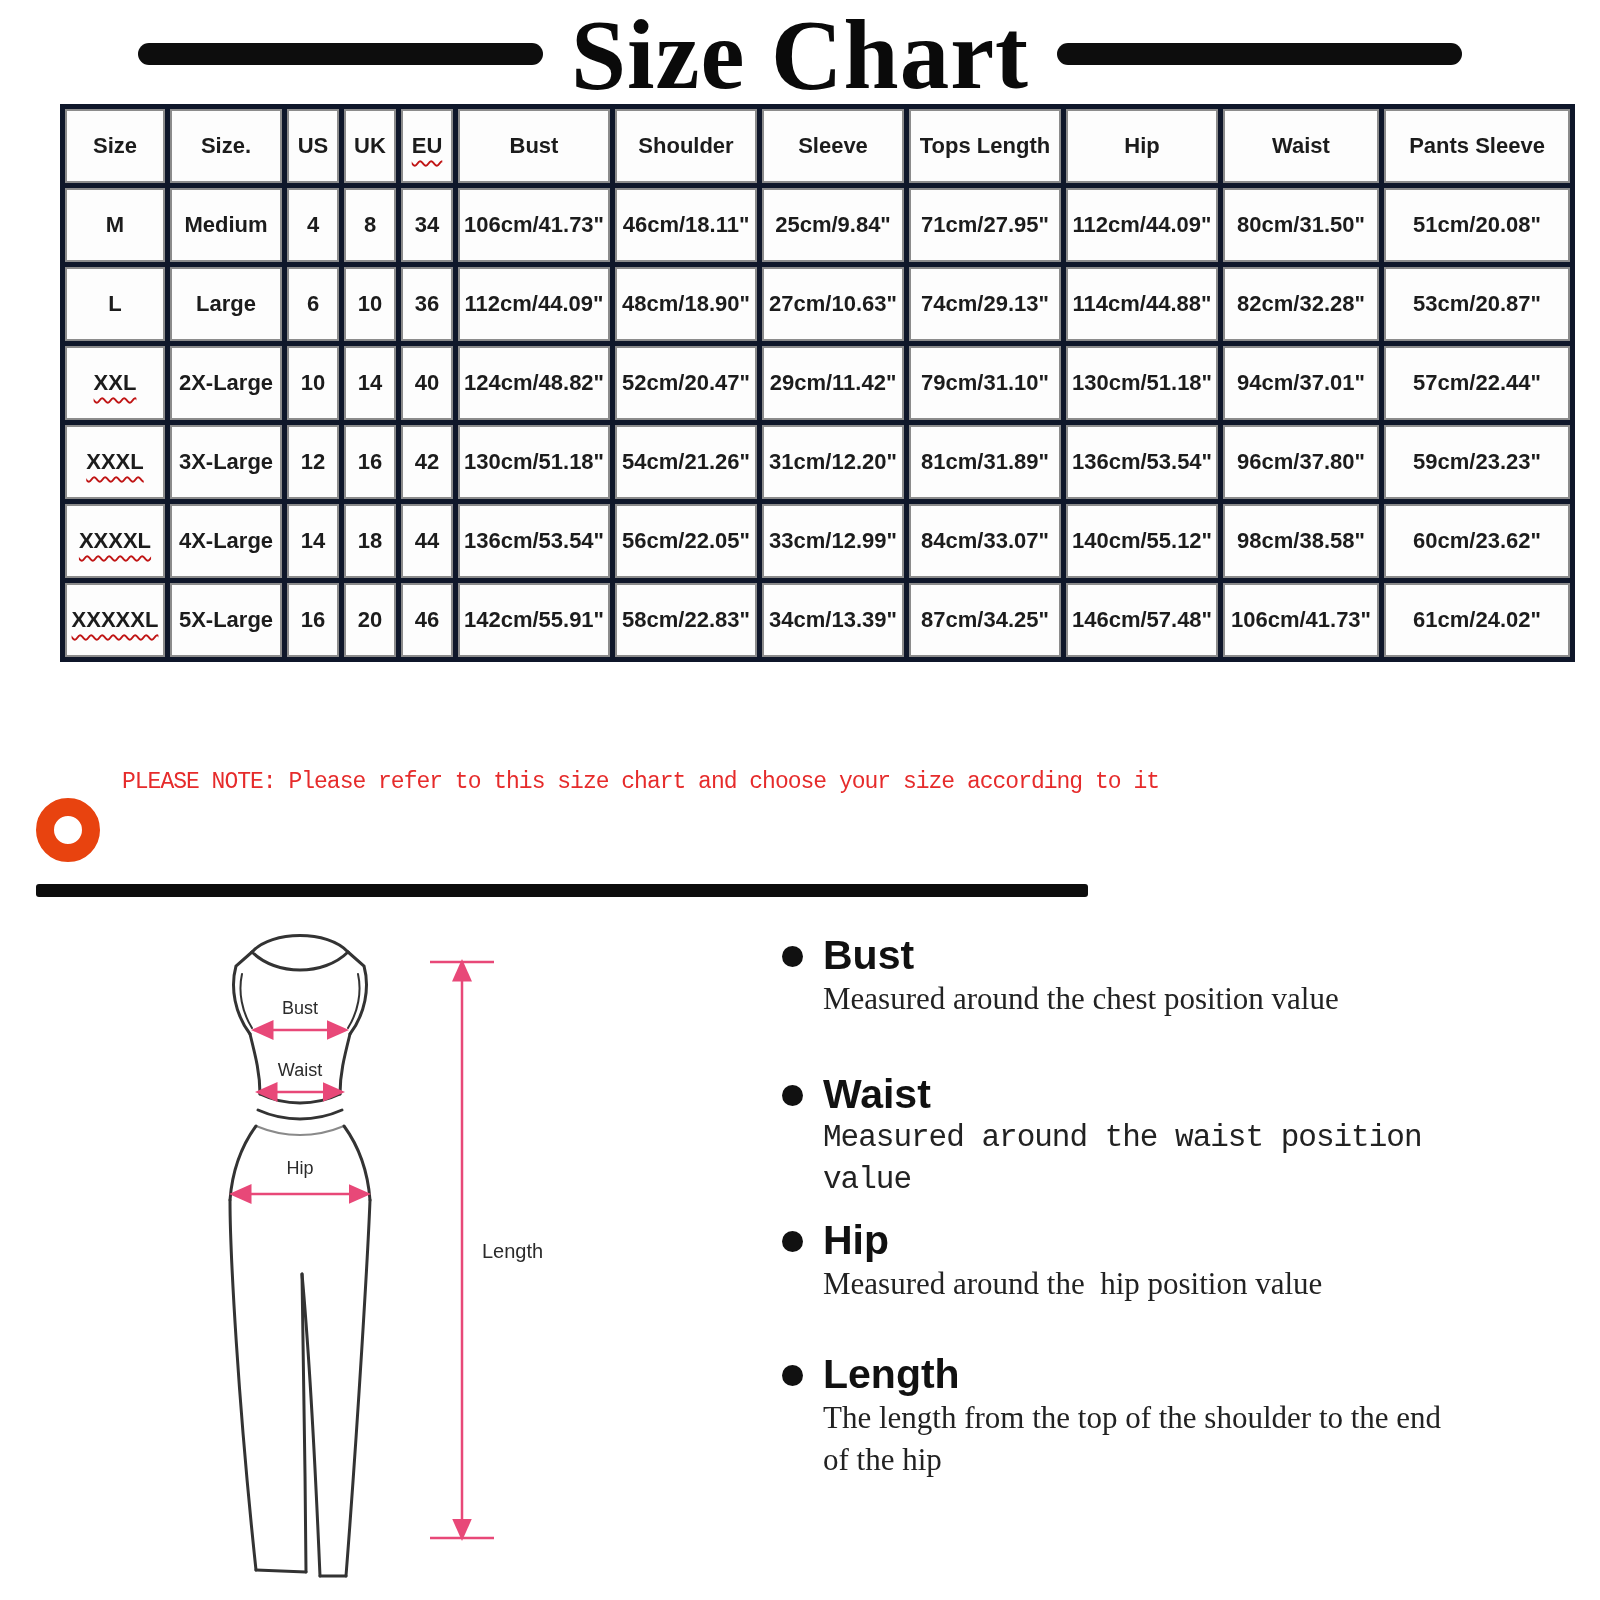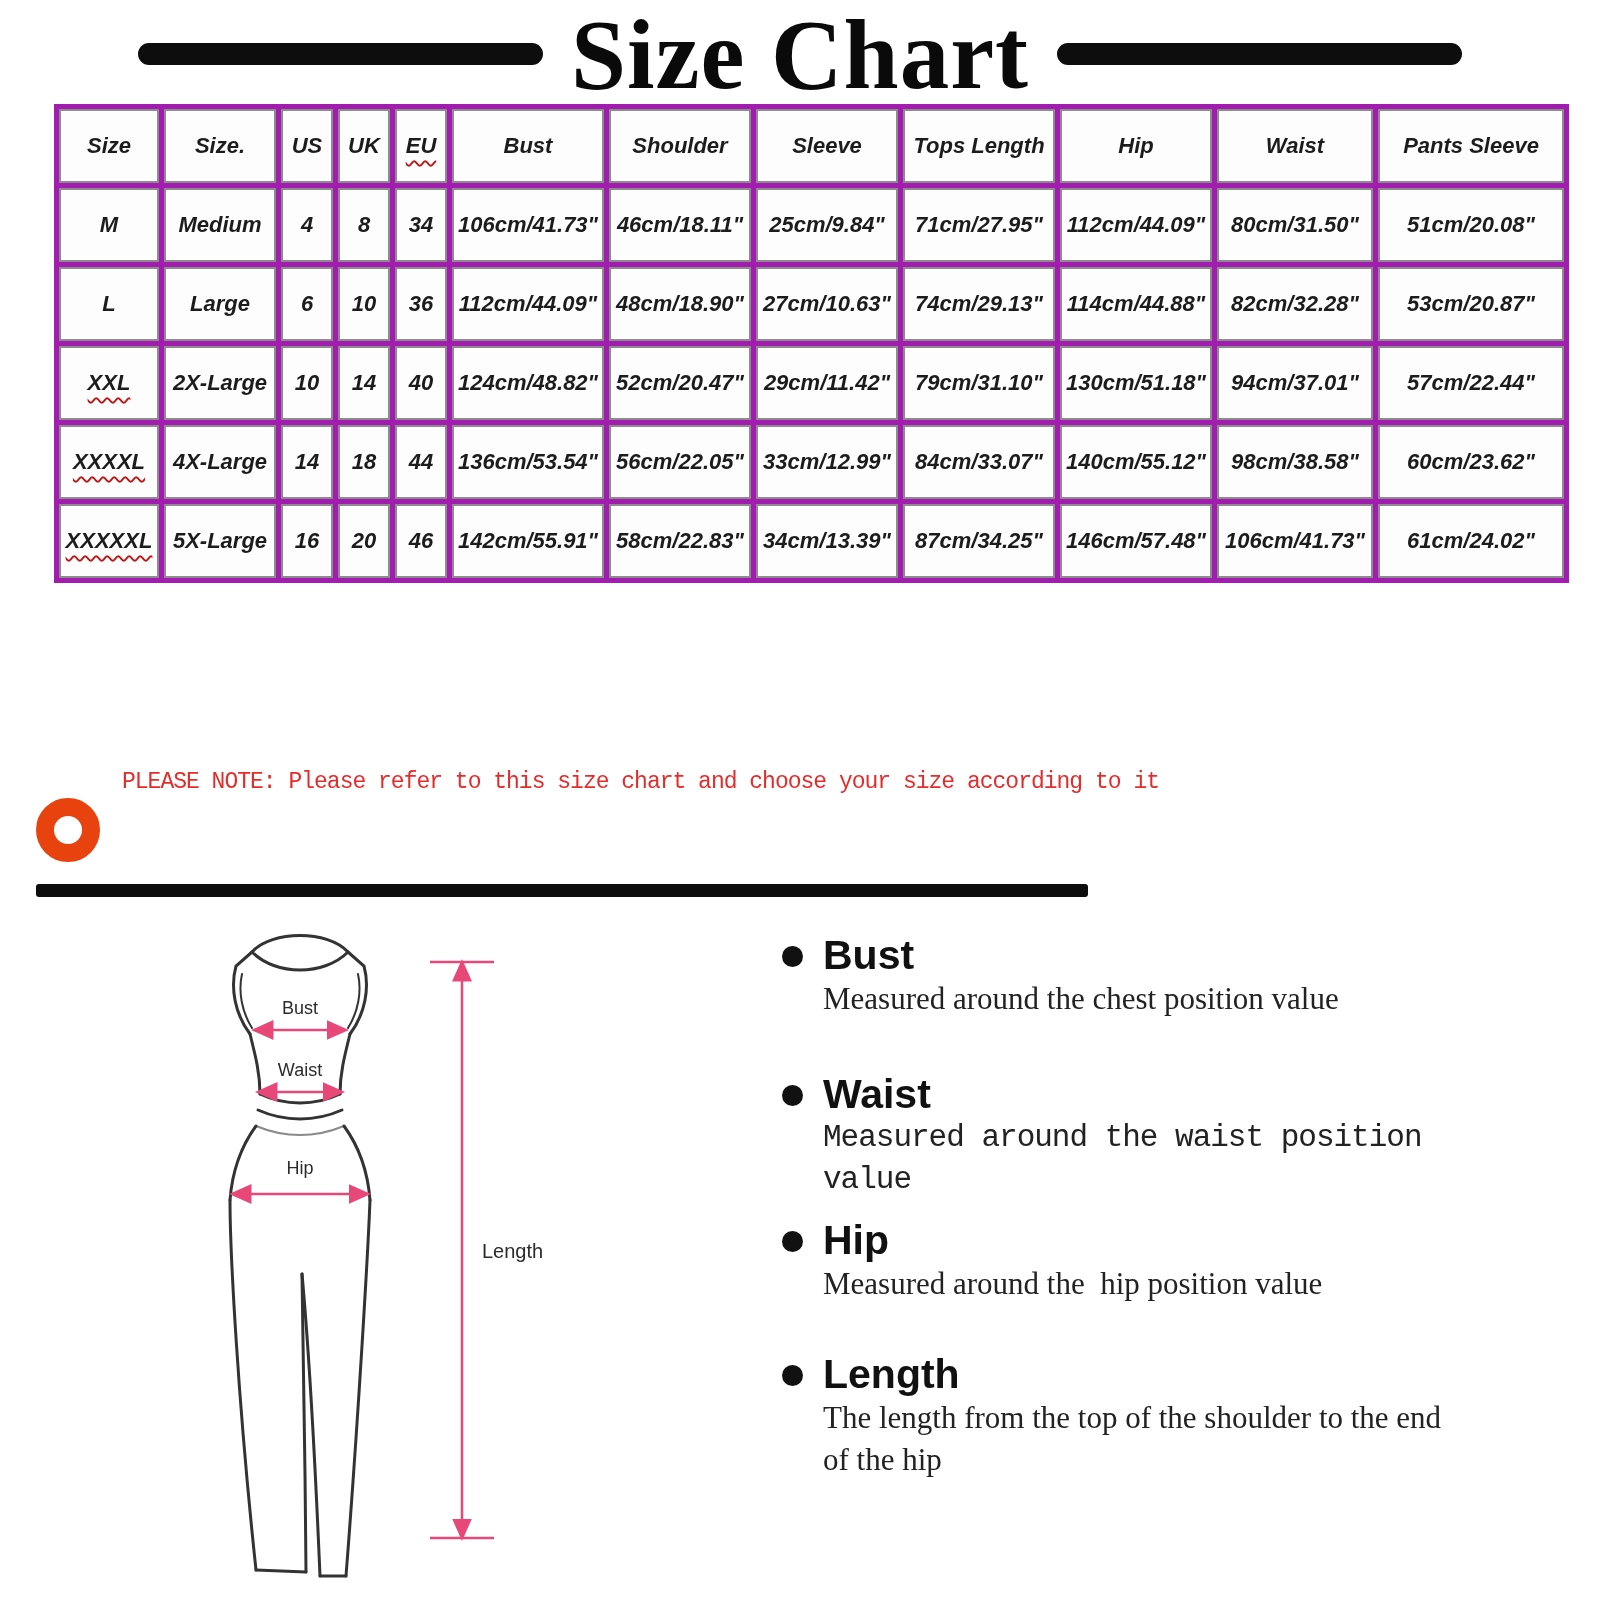--- a/index.html
+++ b/index.html
@@ -7,23 +7,23 @@
         font-family:"Liberation Sans",sans-serif;color:#1a1a1a;}
 
   
   .title-row{position:absolute;top:0;left:0;width:1600px;height:108px;
              display:flex;align-items:center;justify-content:center;gap:28px;}
   .title-bar{height:22px;width:405px;background:#0d0d0d;border-radius:12px;flex:0 0 auto;}
   .title-text{font-family:"Liberation Serif",serif;font-weight:bold;font-size:99px;
               line-height:1;color:#0a0a0a;letter-spacing:1px;white-space:nowrap;}
 
   
-  table.size-table{position:absolute;top:104px;left:54px;width:1492px;
-                   border-collapse:separate;border-spacing:5px;background:#a21caf;
-                   table-layout:fixed;font-style:italic;}
+  table.size-table{position:absolute;top:104px;left:60px;width:1492px;
+                   border-collapse:separate;border-spacing:5px;background:#0f172a;
+                   table-layout:fixed;}
   table.size-table td,table.size-table th{background:#fdfdfd;border:2px solid #8c8c8c;
       text-align:center;vertical-align:middle;height:70px;
       font-weight:bold;font-size:22px;color:#1c1c1c;padding:0 2px;
       font-family:"Liberation Sans",sans-serif;overflow:hidden;}
   col.c0{width:100px}col.c1{width:112px}col.c2{width:52px}col.c3{width:52px}
   col.c4{width:52px}col.c5{width:152px}col.c6{width:142px}col.c7{width:142px}
   col.c8{width:152px}col.c9{width:152px}col.c10{width:156px}col.c11{width:186px}
   .wavy{text-decoration-line:underline;text-decoration-style:wavy;
         text-decoration-color:#c01414;text-decoration-thickness:2px;text-underline-offset:7px;}
 
@@ -133,20 +133,34 @@
           <td>40</td>
           <td>124cm/48.82"</td>
           <td>52cm/20.47"</td>
           <td>29cm/11.42"</td>
           <td>79cm/31.10"</td>
           <td>130cm/51.18"</td>
           <td>94cm/37.01"</td>
           <td>57cm/22.44"</td>
         </tr>
         <tr>
+          <td><span class="wavy">XXXL</span></td>
+          <td>3X-Large</td>
+          <td>12</td>
+          <td>16</td>
+          <td>42</td>
+          <td>130cm/51.18"</td>
+          <td>54cm/21.26"</td>
+          <td>31cm/12.20"</td>
+          <td>81cm/31.89"</td>
+          <td>136cm/53.54"</td>
+          <td>96cm/37.80"</td>
+          <td>59cm/23.23"</td>
+        </tr>
+        <tr>
           <td><span class="wavy">XXXXL</span></td>
           <td>4X-Large</td>
           <td>14</td>
           <td>18</td>
           <td>44</td>
           <td>136cm/53.54"</td>
           <td>56cm/22.05"</td>
           <td>33cm/12.99"</td>
           <td>84cm/33.07"</td>
           <td>140cm/55.12"</td>

